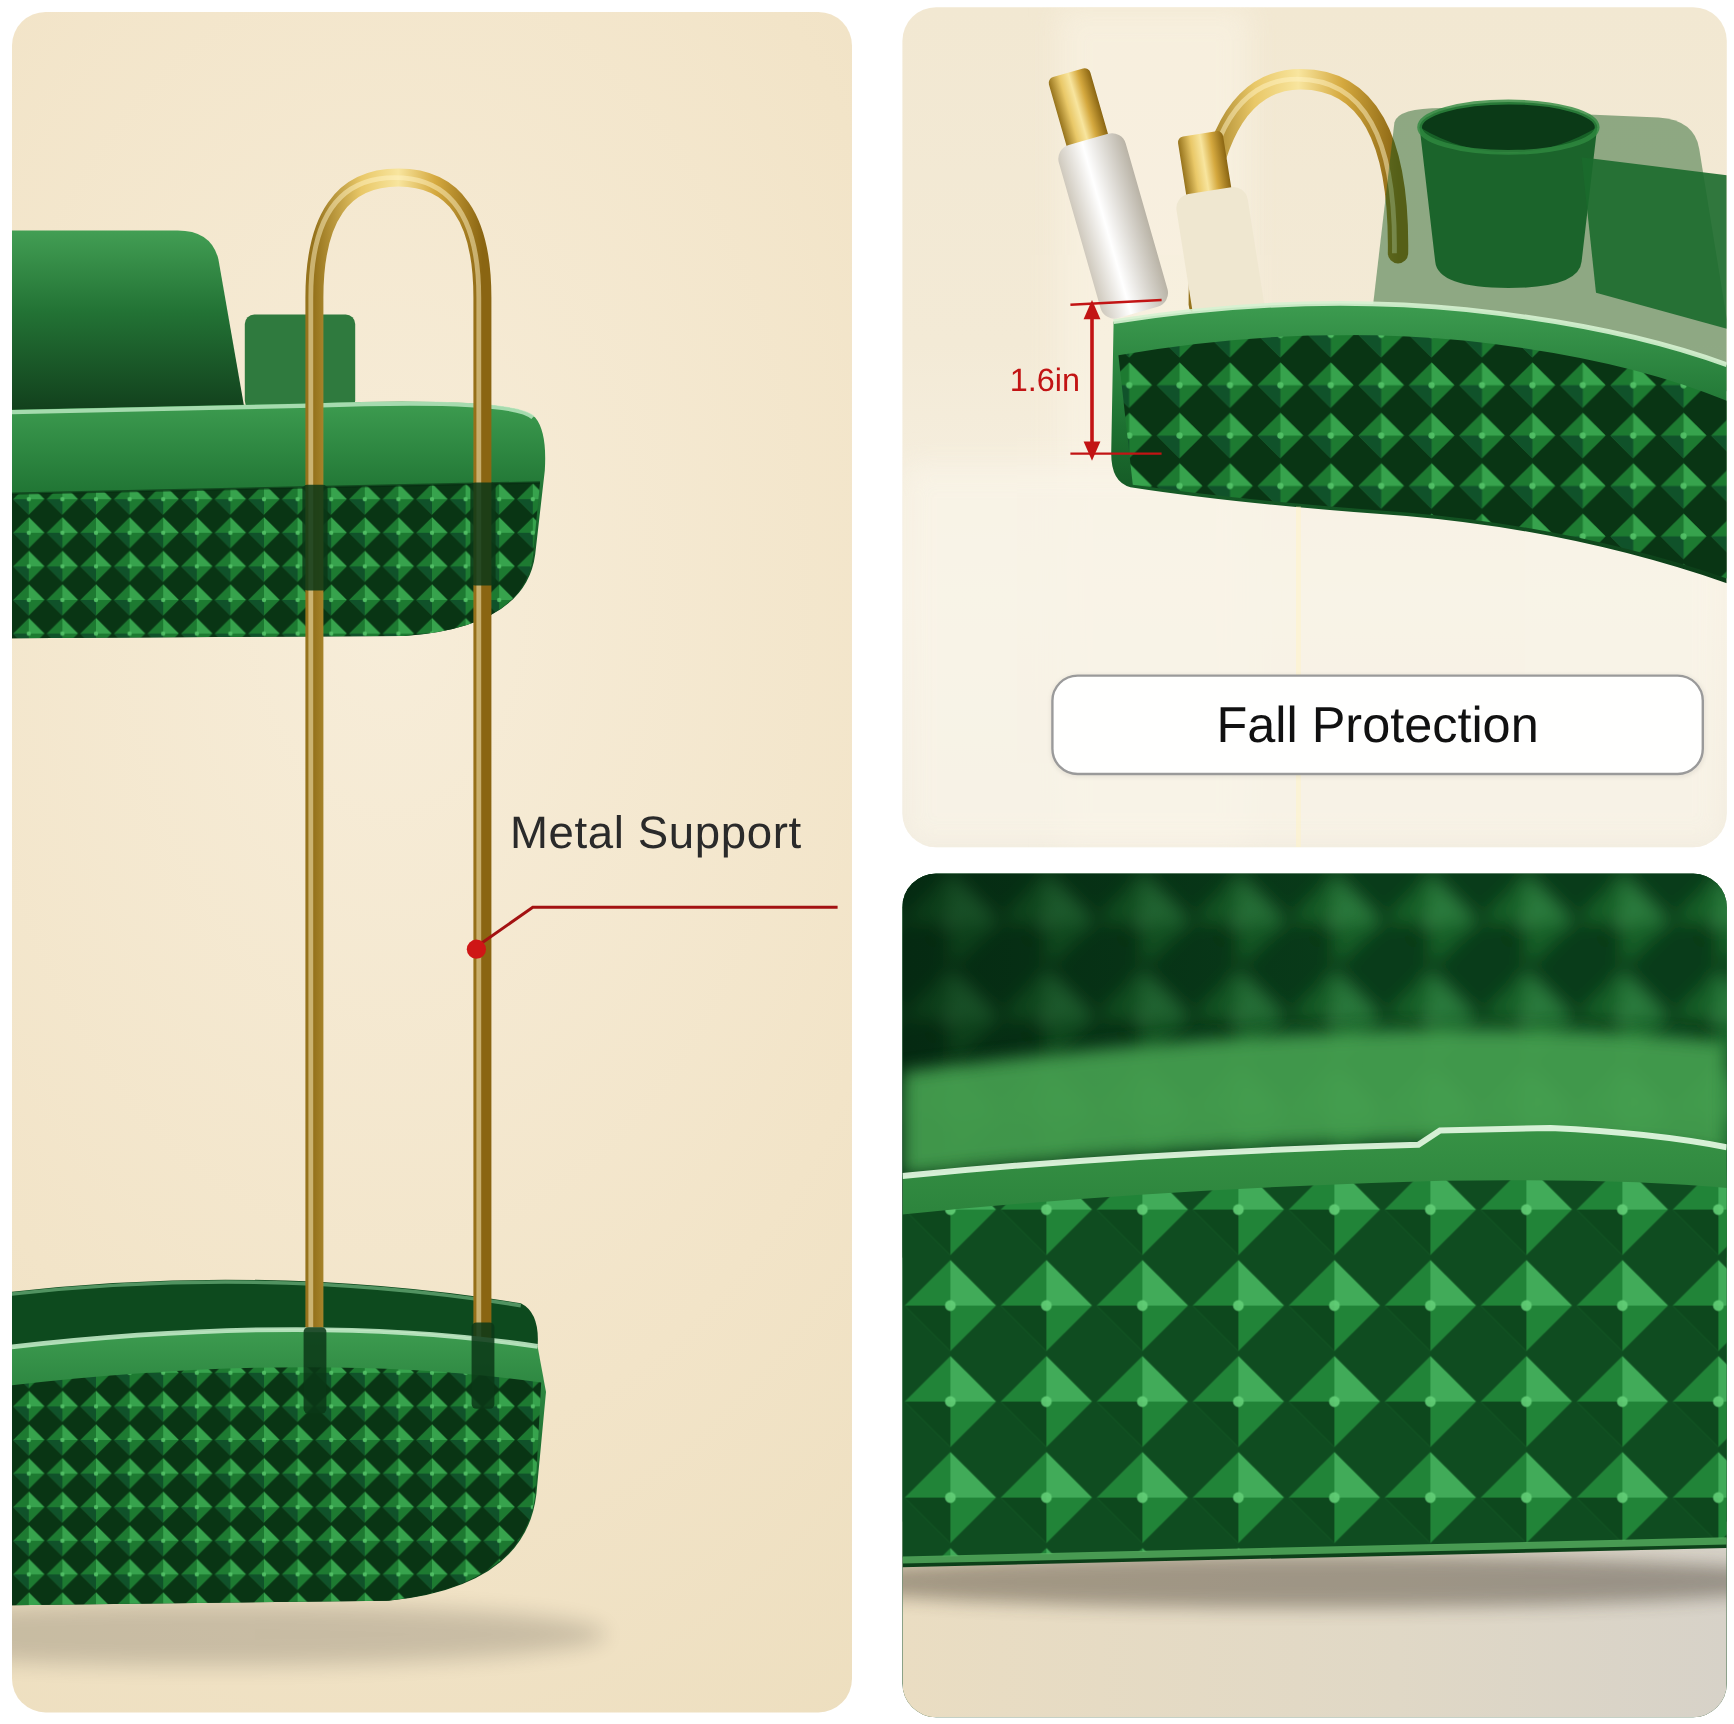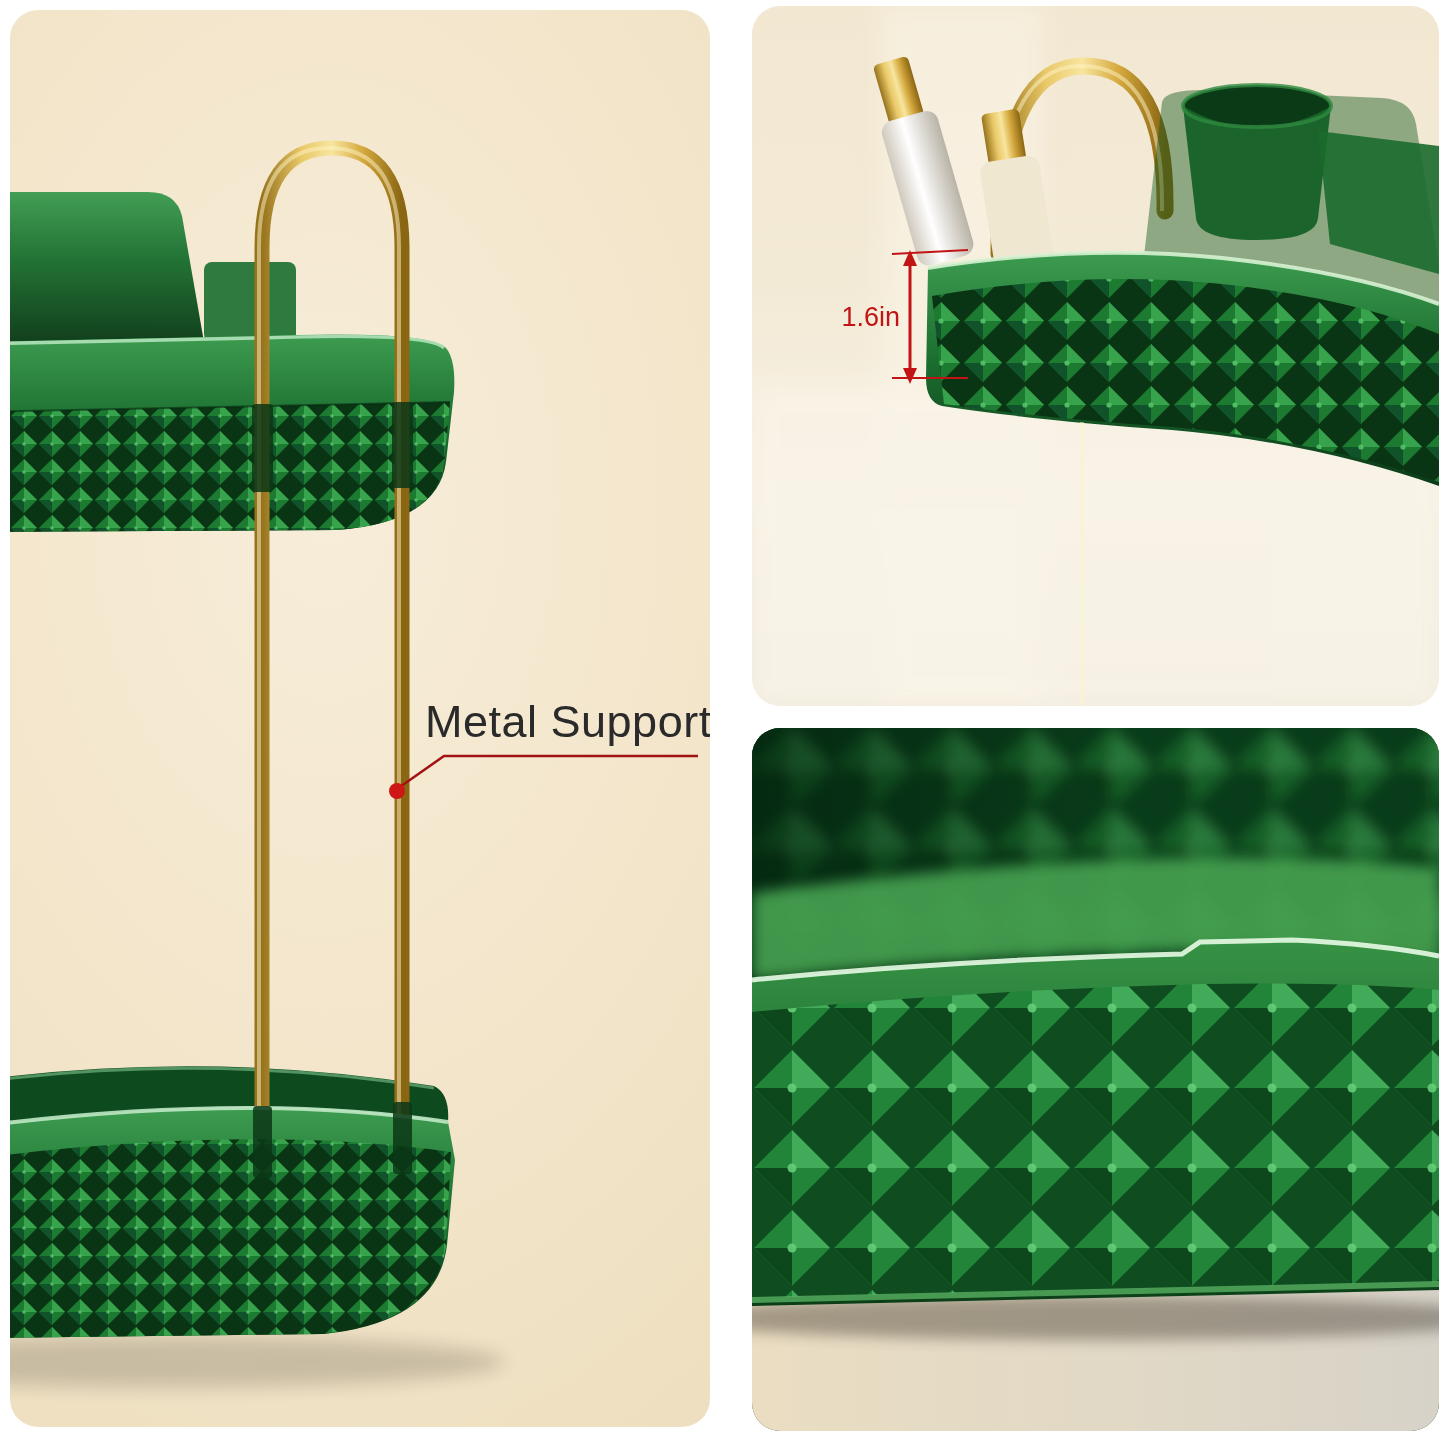--- a/index.html
+++ b/index.html
@@ -20,22 +20,22 @@
   .panel-tr {
     left: 752px; top: 6px; width: 687px; height: 700px;
     background: linear-gradient(180deg, #f2e8d2 0%, #f3ead6 40%, #f7f1e4 70%, #f0eadd 100%);
   }
   .panel-br {
     left: 752px; top: 728px; width: 687px; height: 703px;
     background: #11481d;
   }
 
   .callout-text {
-    position: absolute; left: 415px; top: 686px;
-    font-size: 45px; color: #2a2a2a; letter-spacing: 0.5px;
+    position: absolute; left: 415px; top: 664px;
+    font-size: 38px; color: #2a2a2a; letter-spacing: 0.5px;
     white-space: nowrap;
     text-align: center;
   }
   .measure-text {
     position: absolute; left: 58px; top: 296px; width: 90px;
     text-align: right; font-size: 27px; color: #c21414; white-space: nowrap;
   }
   .badge {
     position: absolute;
     background: rgba(255,255,255,0.96);
@@ -197,20 +197,21 @@
         <line x1="158" y1="254" x2="158" y2="368" stroke="#c21414" stroke-width="3"></line>
         <line x1="140" y1="248" x2="216" y2="244" stroke="#c21414" stroke-width="2"></line>
         <line x1="140" y1="372" x2="216" y2="372" stroke="#c21414" stroke-width="2"></line>
         <polygon points="158,244 151,260 165,260" fill="#c21414"></polygon>
         <polygon points="158,378 151,362 165,362" fill="#c21414"></polygon>
       </g>
     </svg>
 
     <div class="measure-text">1.6in</div>
 
+    <div class="badge badge-fall">Fall Protection</div>
   </div>
 
   <div class="panel panel-br">
     <svg class="fill" viewBox="0 0 687 703" preserveAspectRatio="none">
       <defs>
         <linearGradient id="glassB" x1="0" y1="0" x2="0" y2="1">
           <stop offset="0" stop-color="#379245"></stop>
           <stop offset="0.5" stop-color="#1c6f30"></stop>
           <stop offset="1" stop-color="#0c3e18"></stop>
         </linearGradient>

